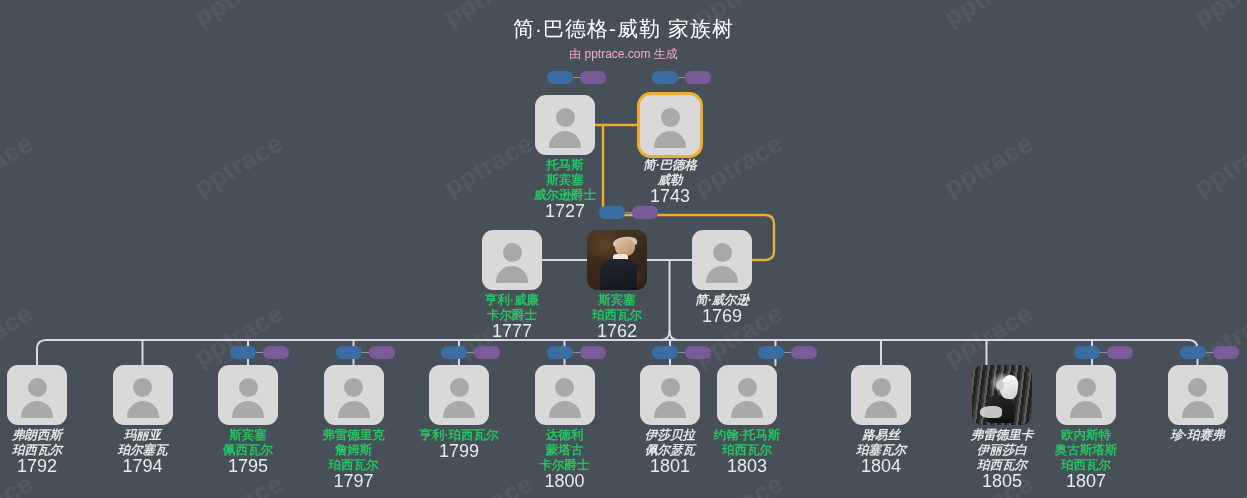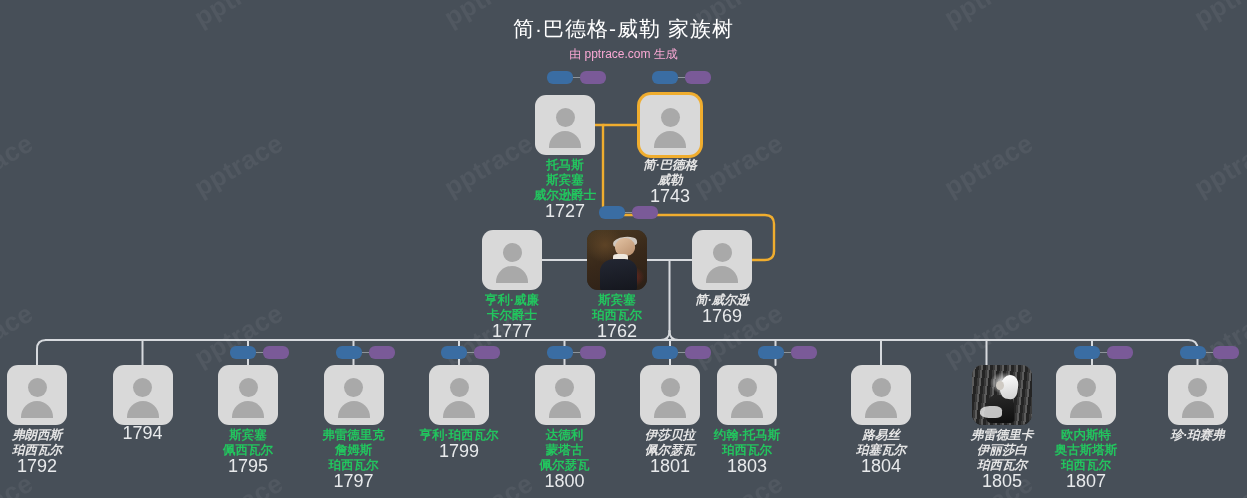--- a/index.html
+++ b/index.html
@@ -359,20 +359,22 @@
         </div>
         <div class="pname">弗朗西斯
 珀西瓦尔</div>
         <div class="pyear">1792</div>
       </div>
       <div class="node f" style="left: 82.5px; top: 365px;">
         <div class="avatar">
           <div class="sil-head"></div>
           <div class="sil-body"></div>
         </div>
+        <div class="pname">玛丽亚
+珀尔塞瓦</div>
         <div class="pyear">1794</div>
       </div>
       <div class="node m" style="left: 188px; top: 365px;">
         <div class="avatar">
           <div class="sil-head"></div>
           <div class="sil-body"></div>
         </div>
         <div class="pname">斯宾塞
 佩西瓦尔</div>
         <div class="pyear">1795</div>
@@ -395,21 +397,21 @@
         <div class="pname">亨利·珀西瓦尔</div>
         <div class="pyear">1799</div>
       </div>
       <div class="node m" style="left: 504.5px; top: 365px;">
         <div class="avatar">
           <div class="sil-head"></div>
           <div class="sil-body"></div>
         </div>
         <div class="pname">达德利
 蒙塔古
-佩尔瑟瓦</div>
+卡尔爵士</div>
         <div class="pyear">1800</div>
       </div>
       <div class="node f" style="left: 610px; top: 365px;">
         <div class="avatar">
           <div class="sil-head"></div>
           <div class="sil-body"></div>
         </div>
         <div class="pname">伊莎贝拉
 佩尔瑟瓦</div>
         <div class="pyear">1801</div>

